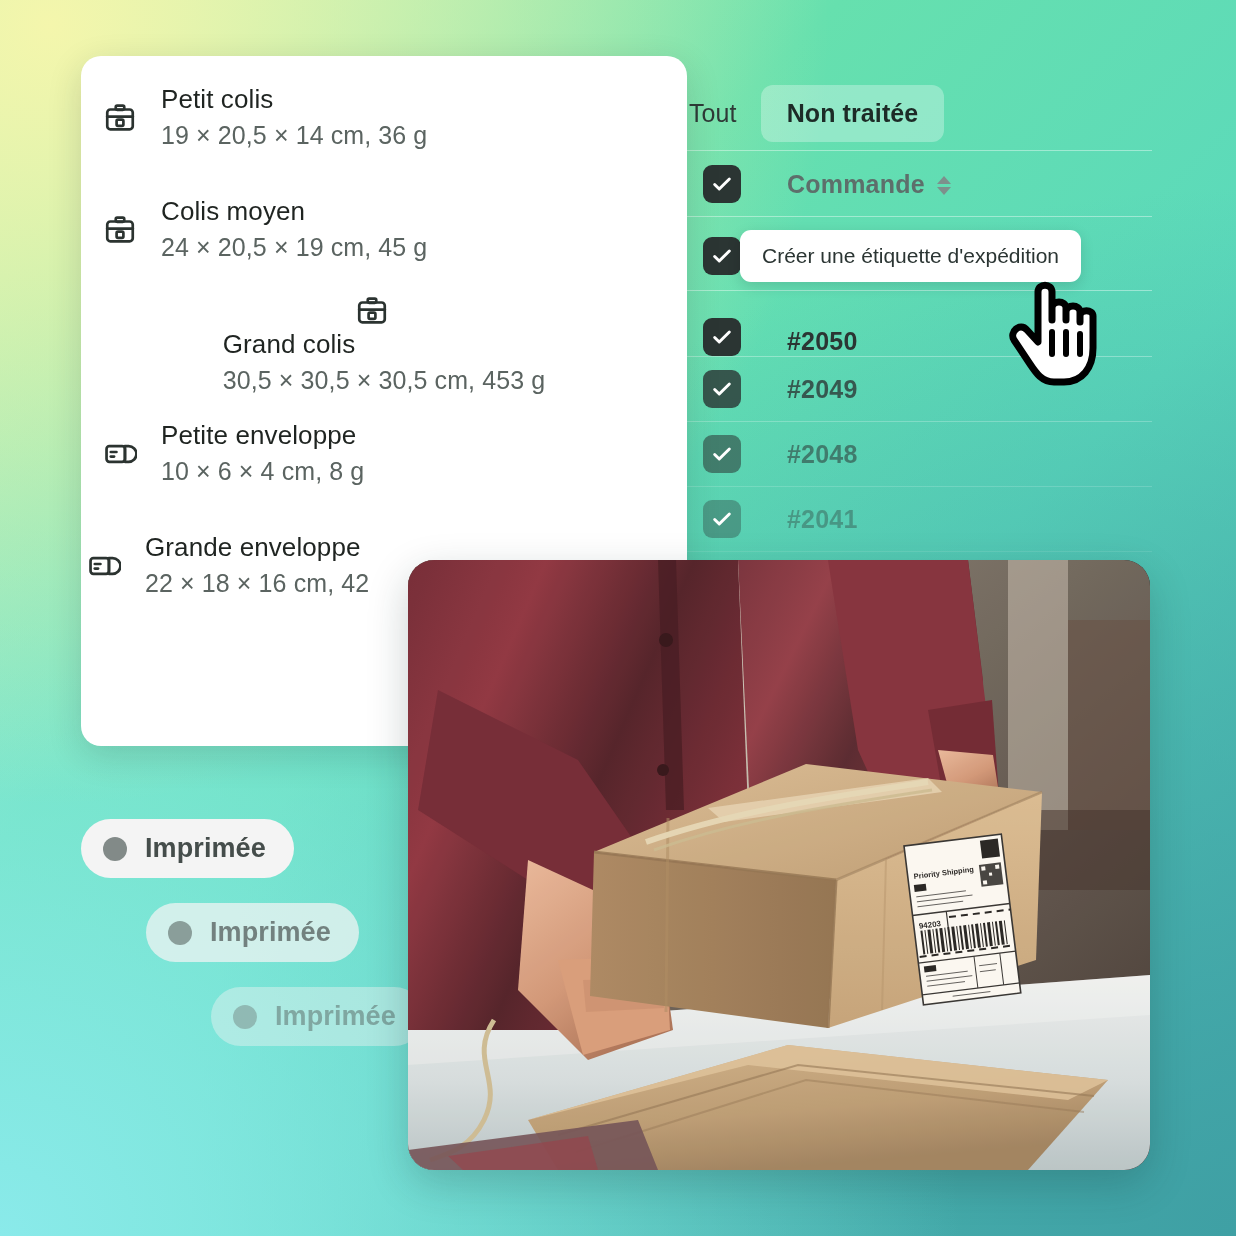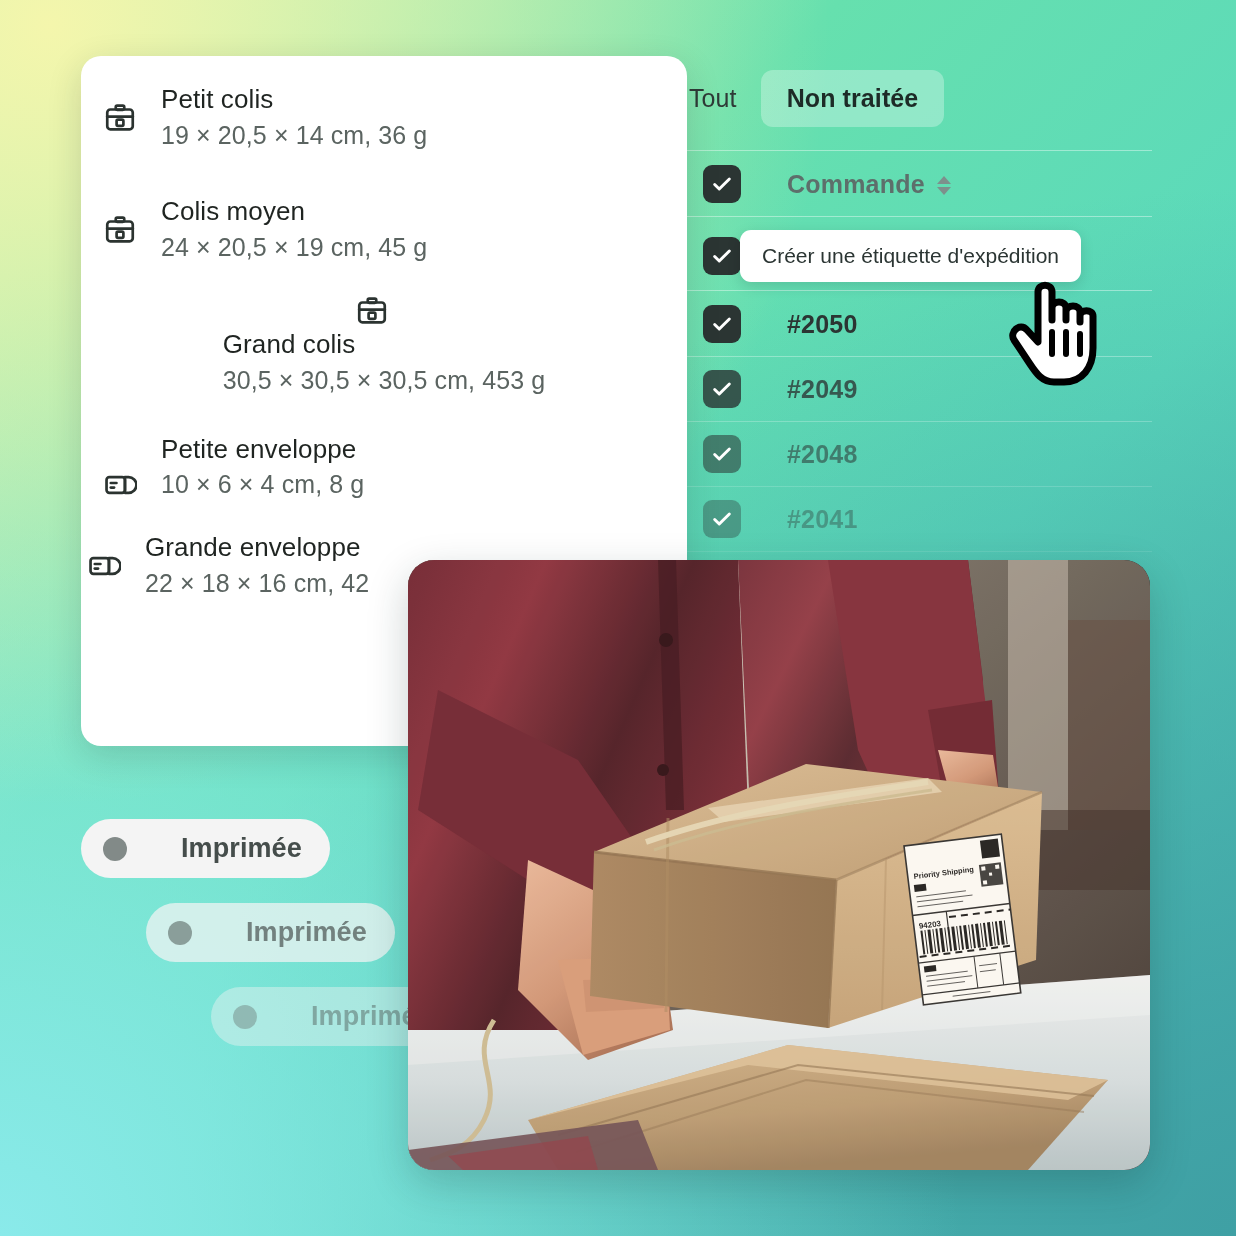--- a/index.html
+++ b/index.html
@@ -21,21 +21,21 @@
     overflow: hidden;
   }
 
   
   #orders-panel {
     position: absolute;
     left: 685px; top: 0;
     width: 551px; height: 560px;
   }
   #orders-tabs {
-    position: absolute; left: 0; top: 71px;
+    position: absolute; left: 0; top: 86px;
     display: flex; align-items: center; gap: 20px;
     height: 54px;
   }
   .tab-plain {
     font-size: 25px; color: #2f3a37; letter-spacing: .1px;
     padding: 2px 4px;
   }
   .tab-pill {
     font-size: 25px; color: #1d2b27; font-weight: 600;
     background: rgba(255,255,255,0.30);
@@ -131,21 +131,20 @@
 
   
   .chip {
     position: absolute;
     display: flex; align-items: center;
     border-radius: 999px;
     padding: 14px 28px 14px 22px;
     font-size: 27px; font-weight: 600;
     letter-spacing: .1px;
     z-index: 15;
-    gap: 36px;
   }
   .chip .dot { width: 24px; height: 24px; border-radius: 50%; margin-right: 18px; flex: 0 0 auto; }
   #chip-1 { left: 81px;  top: 819px; background: #f4f4f4;                 color: #454d4b; }
   #chip-1 .dot { background: #828a88; }
   #chip-2 { left: 146px; top: 903px; background: rgba(244,244,244,0.72);  color: rgba(69,77,75,0.68); }
   #chip-2 .dot { background: rgba(109,126,122,0.72); }
   #chip-3 { left: 211px; top: 987px; background: rgba(244,244,244,0.42);  color: rgba(69,77,75,0.42); }
   #chip-3 .dot { background: rgba(109,126,122,0.45); }
 
   
@@ -195,21 +194,21 @@
       <div class="cb cb-dark">
         <svg viewBox="0 0 24 24">
             <path d="M4 12.5l5 5L20 6.5" fill="none" stroke="#ffffff" stroke-width="3.2" stroke-linecap="round" stroke-linejoin="round"></path>
           </svg>
       </div>
       <div class="row-label"></div>
     </div>
 
     <div class="t-divider" style="top:290px;"></div>
 
-    <div class="order-row" style="top:292px;">
+    <div class="order-row" style="top:292px;align-items:flex-end;">
       <div class="cb cb-dark">
         <svg viewBox="0 0 24 24">
             <path d="M4 12.5l5 5L20 6.5" fill="none" stroke="#ffffff" stroke-width="3.2" stroke-linecap="round" stroke-linejoin="round"></path>
           </svg>
       </div>
       <div class="row-label">#2050</div>
     </div>
 
     <div class="t-divider" style="top:356px; background:rgba(255,255,255,0.32);"></div>
 
@@ -301,21 +300,21 @@
           <rect x="9" y="3.2" width="6" height="3" rx="1"></rect>
           <rect x="9.6" y="13.2" width="4.8" height="4.4" rx="1"></rect>
         </svg>
       </span>
       <span class="pkg-text">
         <span class="pkg-title" style="display:block;">Grand colis</span>
         <span class="pkg-sub" style="display:block;">30,5 × 30,5 × 30,5 cm, 453 g</span>
       </span>
     </div>
 
-    <div class="pkg-item" style="margin-top:16px;align-items:flex-end;">
+    <div class="pkg-item" style="margin-top:16px;">
       <span class="pkg-icon">
         <svg viewBox="0 0 24 24" fill="none" stroke="#2b3330" stroke-width="1.9" stroke-linecap="round" stroke-linejoin="round">
           <rect x="2.5" y="6.5" width="13" height="11" rx="2"></rect>
           <line x1="5.5" y1="10.6" x2="9.5" y2="10.6"></line>
           <line x1="5.5" y1="13.8" x2="7.8" y2="13.8"></line>
           <path d="M15.5 6.5 h2.6 a3.4 3.4 0 0 1 0 11 H15.5 z"></path>
         </svg>
       </span>
       <span class="pkg-text">
         <span class="pkg-title" style="display:block;">Petite enveloppe</span>

